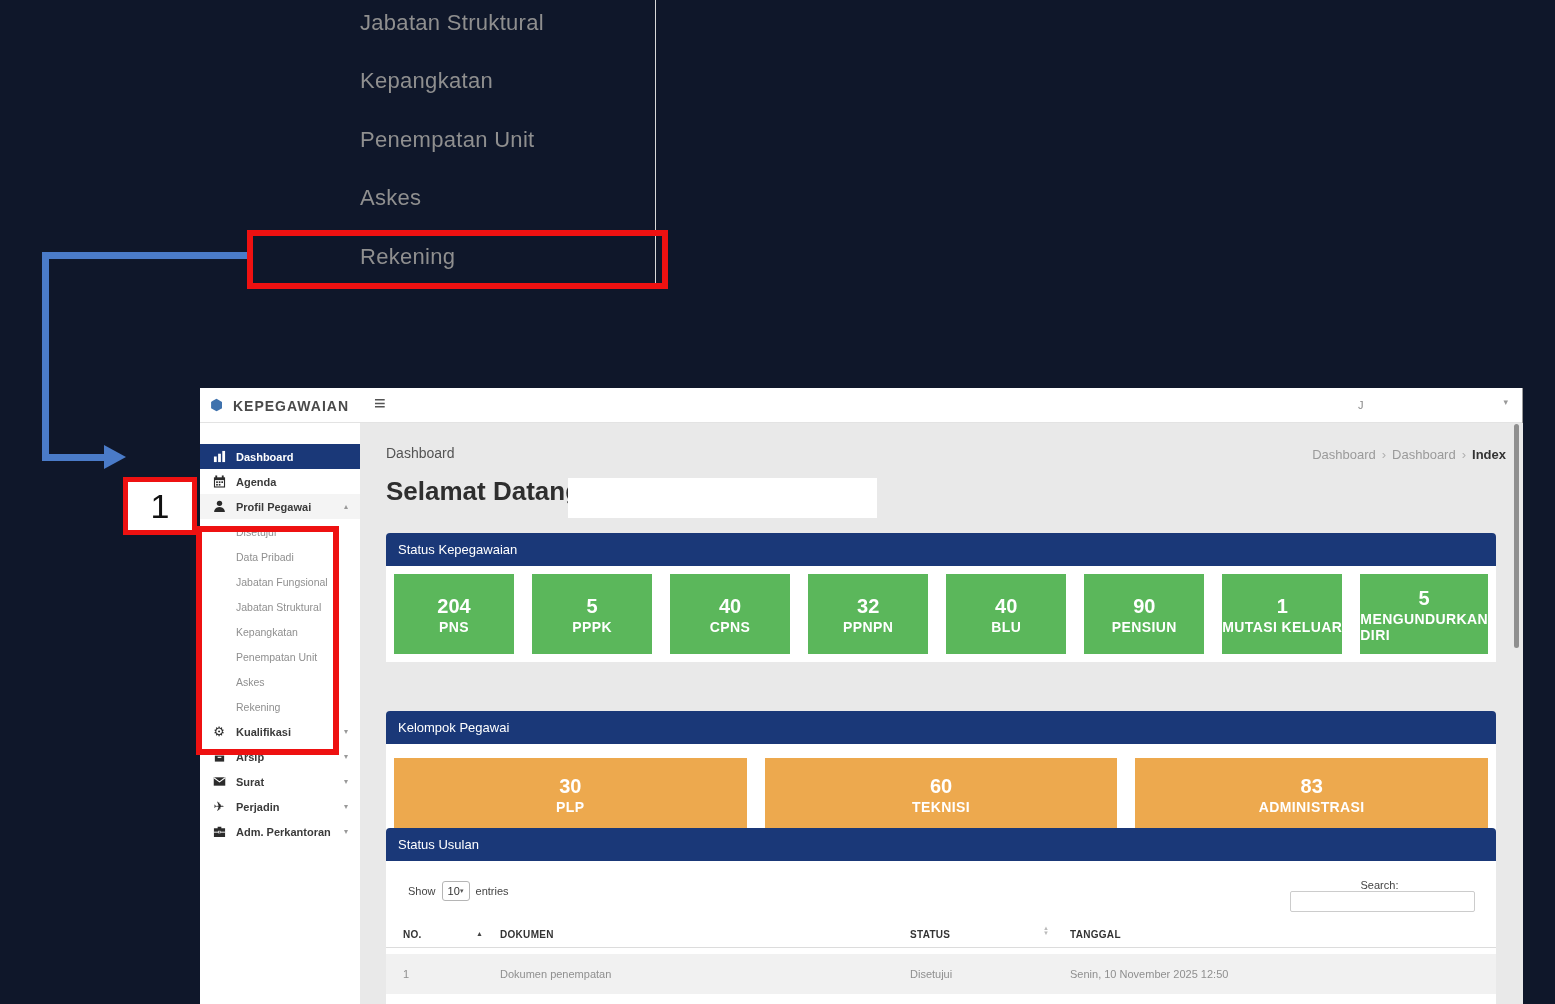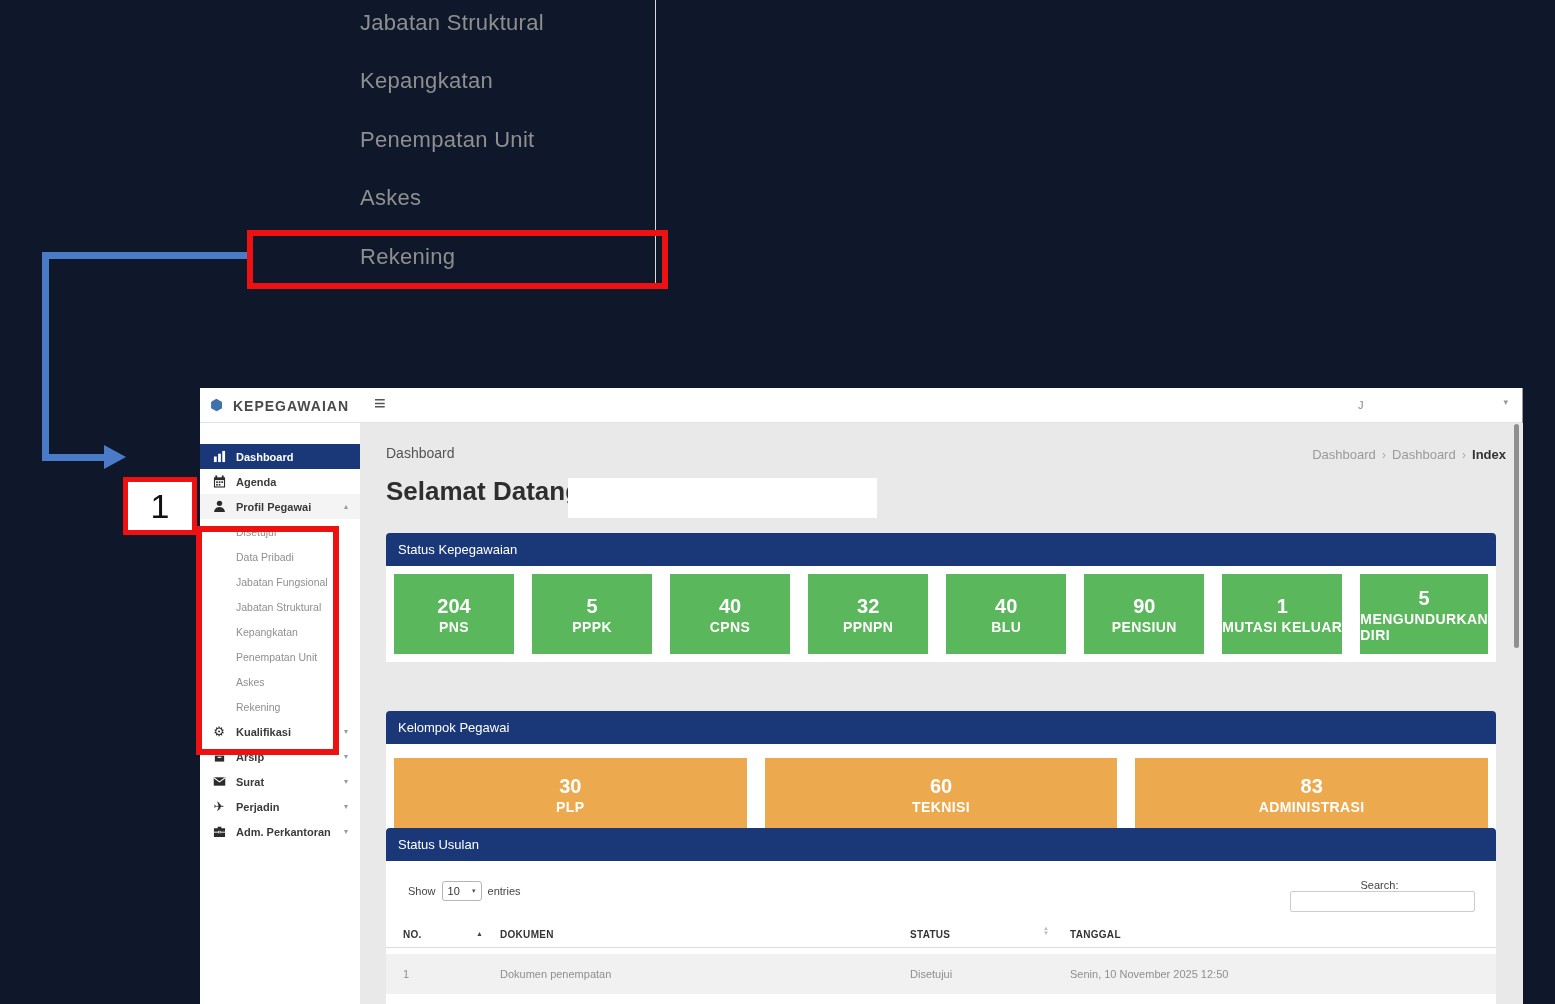--- a/index.html
+++ b/index.html
@@ -70,21 +70,21 @@
   .p2{top:272px;margin-top:16px;} .p2 .panel-bd{height:90px;display:flex;gap:18px;padding:14px 8px;}
   .p3{top:405px;} .p3 .panel-bd{height:147px;position:relative;}
   .card{flex:1;display:flex;flex-direction:column;align-items:center;justify-content:center;color:#fff;}
   .card.green{background:var(--green);height:80px;}
   .card.orange{background:var(--orange);height:72px;}
   .card .num{font-size:20px;font-weight:600;line-height:1.3;}
   .card .cap{font-size:14px;font-weight:bold;letter-spacing:.4px;}
 
   
   .show-row{position:absolute;left:22px;top:20px;display:flex;align-items:center;font-size:11px;color:#444;}
-  .select-box{margin:0 6px;width:40px;height:20px;border:1px solid #b5b5b5;border-radius:3px;background:#fff;
+  .select-box{margin:0 6px;width:28px;height:20px;border:1px solid #b5b5b5;border-radius:3px;background:#fff;
     display:flex;align-items:center;justify-content:space-between;padding:0 5px;font-size:11px;color:#333;cursor:pointer;}
   .select-box .sc{font-size:7px;color:#555;}
   .search-wrap{position:absolute;right:21px;top:18px;display:flex;align-items:center;font-size:11px;color:#444;flex-direction:column;}
   .search-wrap input{margin-left:6px;width:185px;height:21px;border:1px solid #ccc;border-radius:2px;background:#fff;outline:none;padding:0 6px;font-size:11px;}
   .thead,.trow{display:grid;grid-template-columns:97px 410px 160px 1fr;padding-left:17px;align-items:center;}
   .thead{position:absolute;left:0;top:61px;width:100%;height:26px;border-bottom:1px solid #dcdcdc;
     font-size:10px;font-weight:bold;color:#333;letter-spacing:.3px;}
   .th{position:relative;cursor:pointer;}
   .sort-asc{position:absolute;left:73px;top:1px;font-size:7px;color:#444;}
   .sort-both{position:absolute;left:133px;top:-3px;display:flex;flex-direction:column;line-height:.8;}

